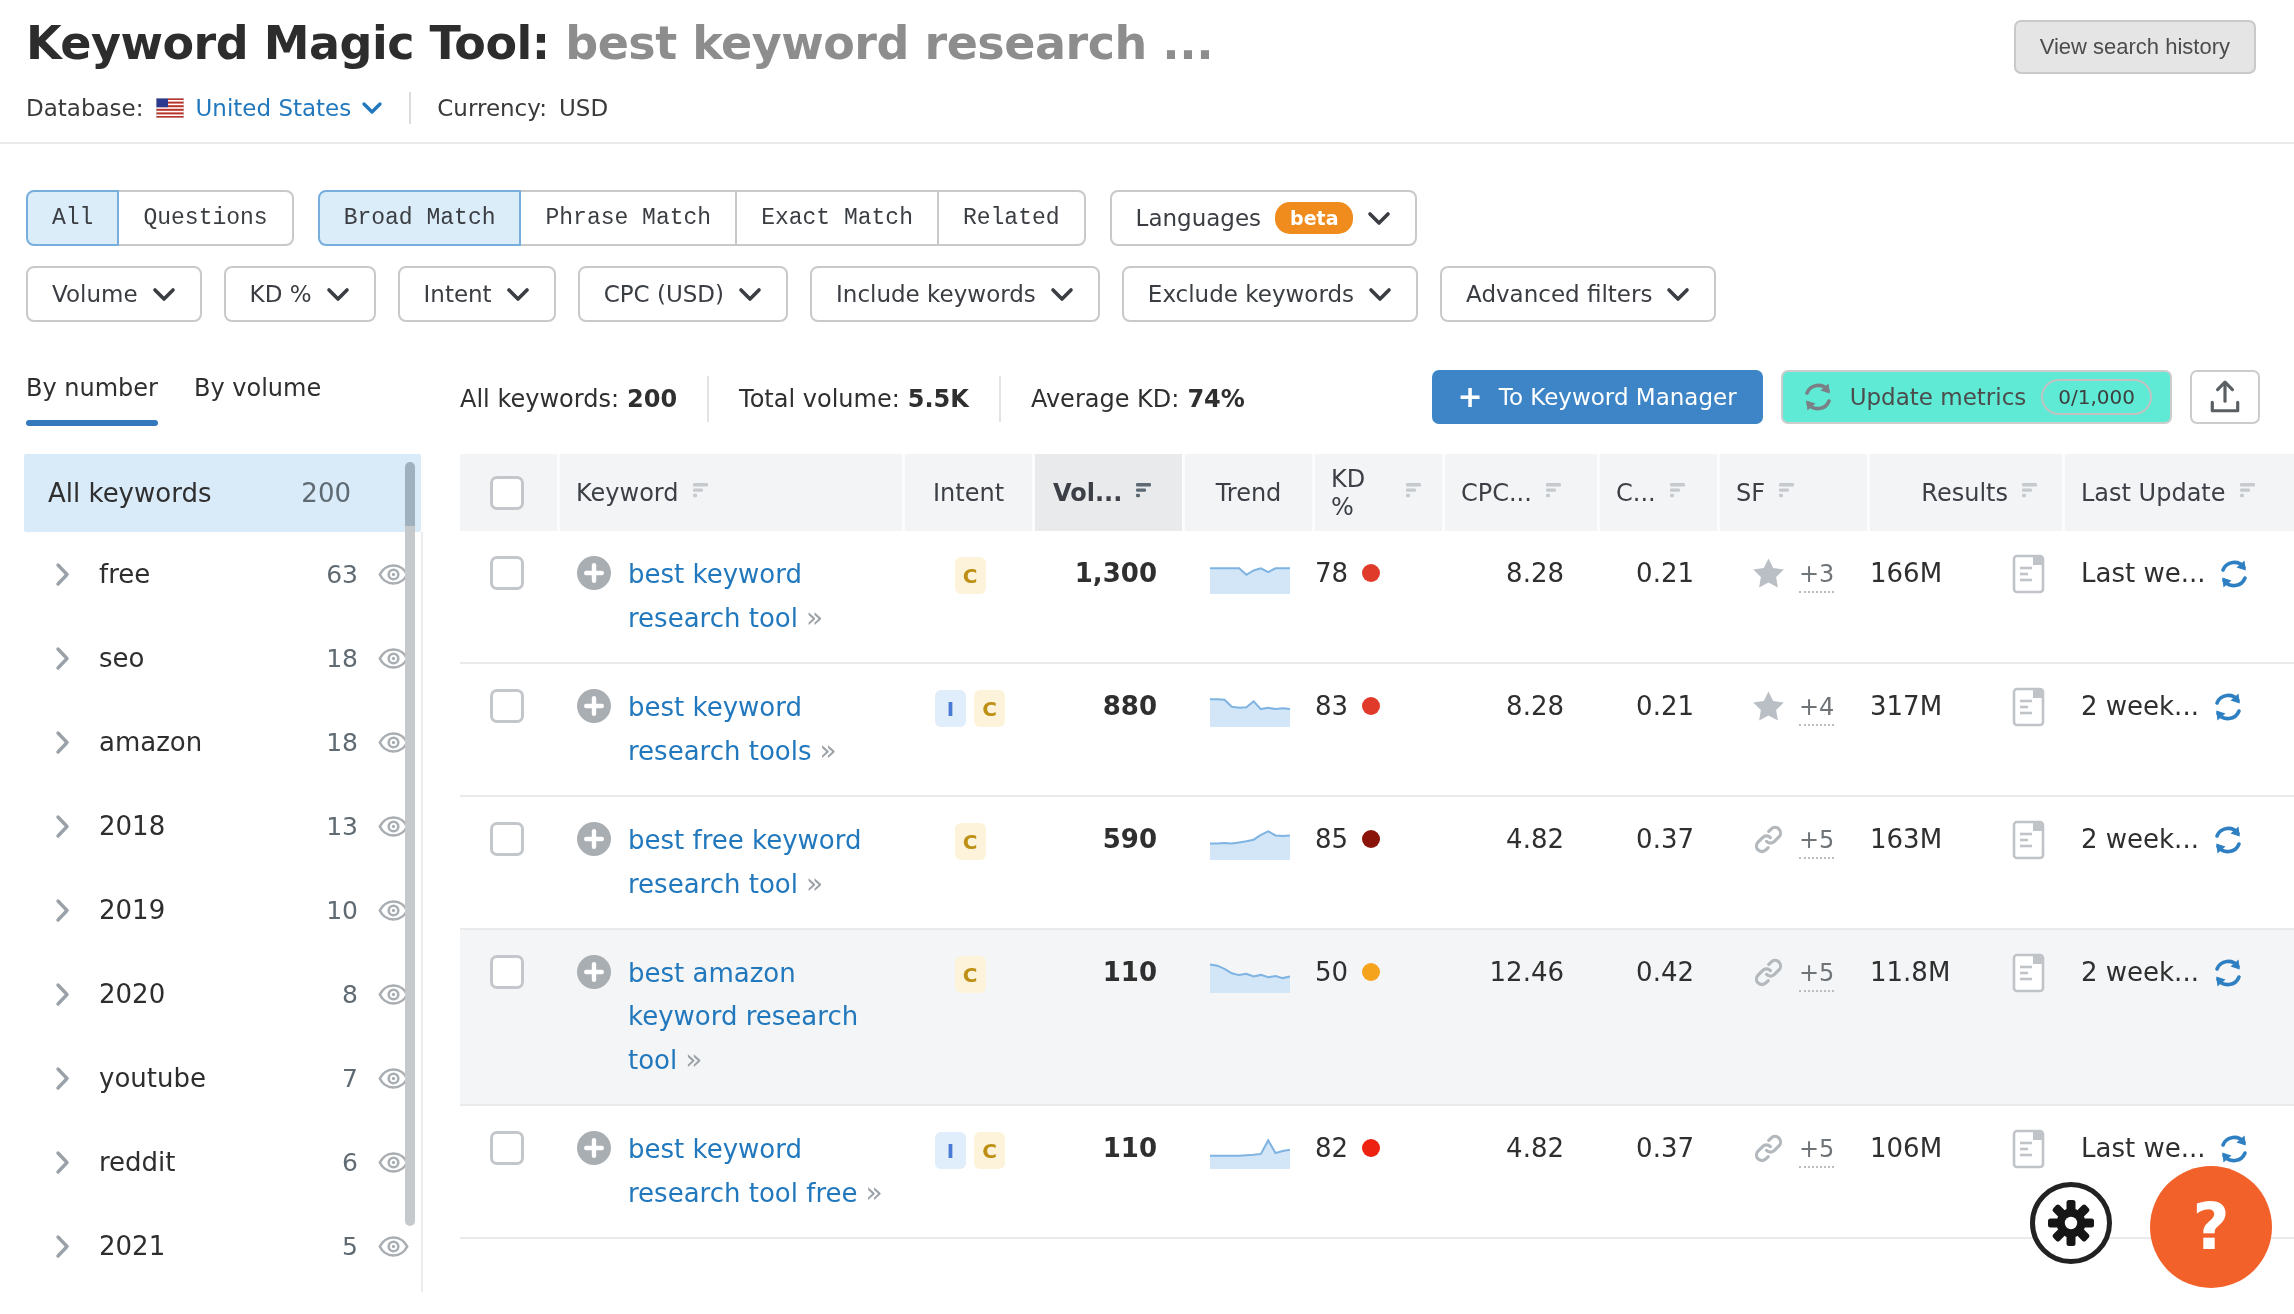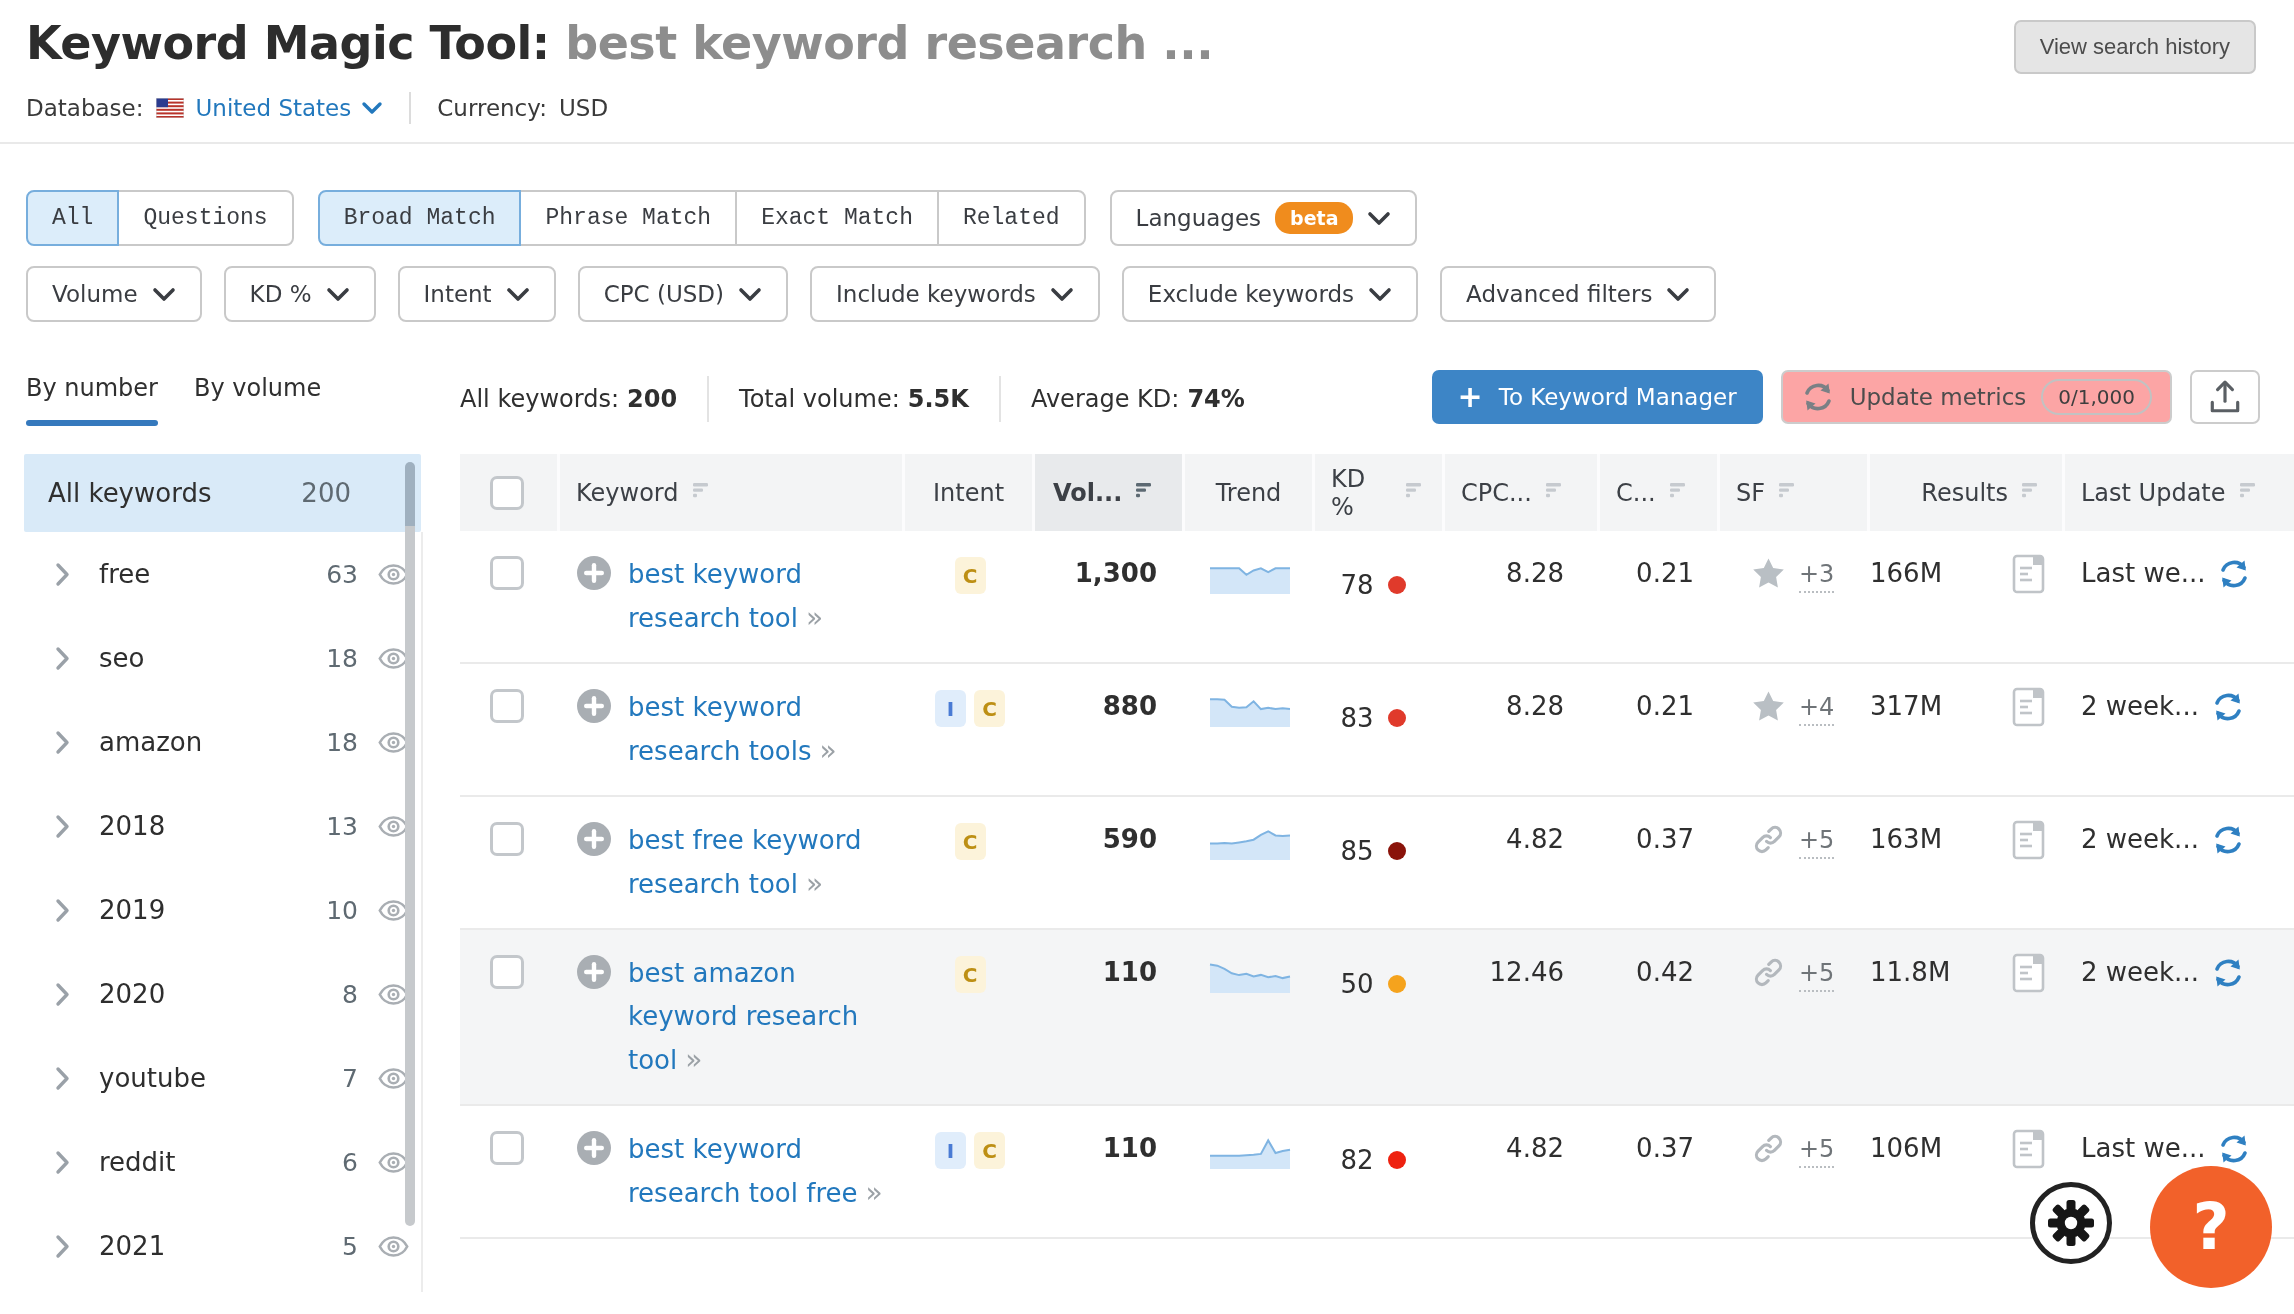--- a/index.html
+++ b/index.html
@@ -41,21 +41,21 @@
   .view-tab { font-size:24px; color:#2f2f2f; padding-bottom:24px; position:relative; cursor:pointer; white-space:nowrap; }
   .view-tab.active::after { content:""; position:absolute; left:0; right:0; bottom:0; height:6px; border-radius:3px; background:#3579bd; }
   .stats { display:flex; align-items:center; font-size:24px; color:#2f2f2f; margin-top:2px; }
   .stat { white-space:nowrap; }
   .stat b { margin-left:8px; }
   .stat-divider { width:2px; height:46px; background:#e3e3e3; margin:0 30px; align-self:flex-start; }
   .actions { margin-left:auto; display:flex; gap:18px; align-items:center; margin-top:-4px; }
   .km-btn { background:#3d85c6; border:none; color:#fff; height:54px; padding:0 26px; border-radius:7px; font-size:23px;
             display:flex; align-items:center; gap:16px; cursor:pointer; font-family:inherit; }
   .km-plus { font-size:30px; font-weight:700; line-height:1; }
-  .um-btn { height:54px; border:2px solid #cccccc; border-radius:7px; background:#fca5a5; color:#4c4c4c; font-size:23px;
+  .um-btn { height:54px; border:2px solid #cccccc; border-radius:7px; background:#5eead4; color:#4c4c4c; font-size:23px;
             display:flex; align-items:center; gap:15px; padding:0 18px; cursor:pointer; font-family:inherit; }
   .um-pill { border:2px solid #c2c2c2; border-radius:999px; font-size:20px; padding:4px 15px; color:#3e3e3e; }
   .export-btn { width:70px; height:54px; border:2px solid #cccccc; border-radius:7px; background:#fff; display:flex;
                 align-items:center; justify-content:center; cursor:pointer; }
 
   
   .main { margin-top:28px; display:flex; padding-left:24px; position:relative; }
 
   
   .sidebar { width:397px; flex:none; position:relative; }
@@ -93,21 +93,21 @@
   .td.c-kw { padding-left:15px; gap:15px; }
   .kw-wrap { width:280px; line-height:43px; }
   .kw-link { color:#2278bd; cursor:pointer; }
   .kw-more { color:#9ba1a6; font-size:28px; cursor:pointer; margin-left:8px; letter-spacing:2px; }
   .plus-btn { flex:none; margin-top:1px; cursor:pointer; display:flex; }
   .td.c-intent { justify-content:center; gap:8px; padding-top:4px; }
   .intent-badge { width:31px; height:37px; border-radius:6px; display:flex; align-items:center; justify-content:center;
                   font-size:20px; font-weight:700; }
   .td.c-vol { justify-content:flex-end; padding-right:28px; line-height:40px; }
   .td.c-trend { justify-content:center; padding-top:3px; }
-  .td.c-kd { justify-content:center; padding-right:14px; line-height:40px;margin-top:12px; }
+  .td.c-kd { justify-content:flex-start; padding-right:14px; line-height:40px; }
   .kd-dot { width:18px; height:18px; border-radius:50%; margin:11px 0 0 14px; flex:none; }
   .td.c-cpc { justify-content:flex-end; padding-right:36px; line-height:40px; }
   .td.c-com { justify-content:flex-end; padding-right:26px; line-height:40px; }
   .td.c-sf { padding-left:32px; gap:14px; padding-top:4px; }
   .sf-count { color:#6f7478; font-size:24px; border-bottom:2px dotted #b9bdc1; line-height:34px; cursor:pointer; }
   .td.c-results { justify-content:space-between; padding-right:20px; gap:0; line-height:40px; }
   .doc-icon { margin-top:1px; cursor:pointer; display:flex; }
   .td.c-last { padding-left:16px; gap:12px; line-height:40px; }
   .refresh-link { margin-top:4px; cursor:pointer; display:flex; }
 

